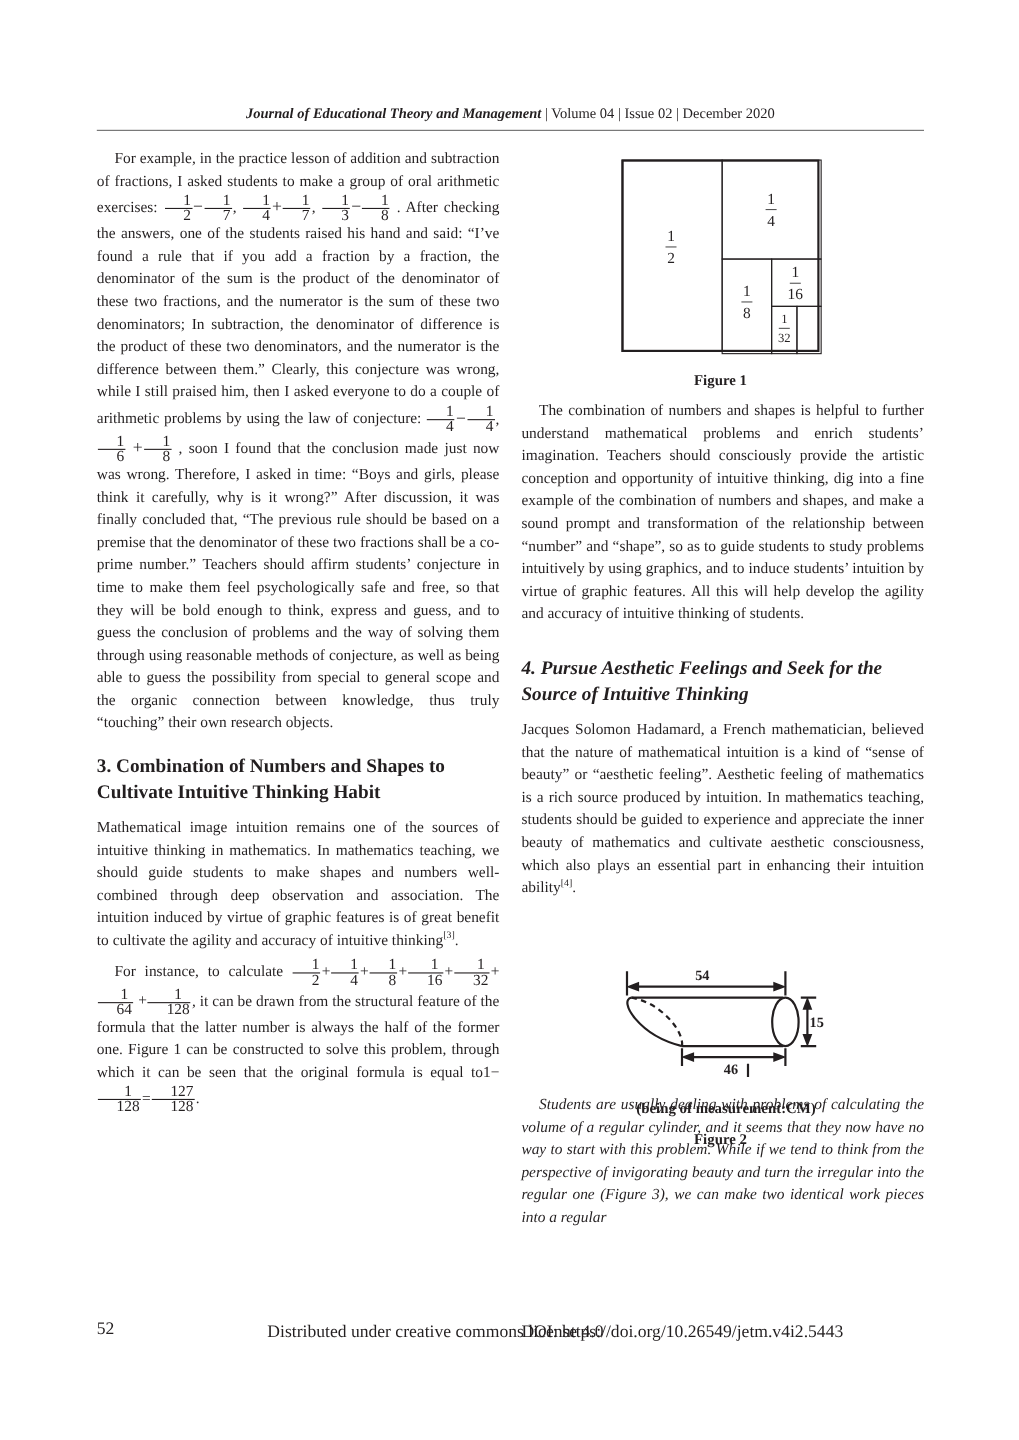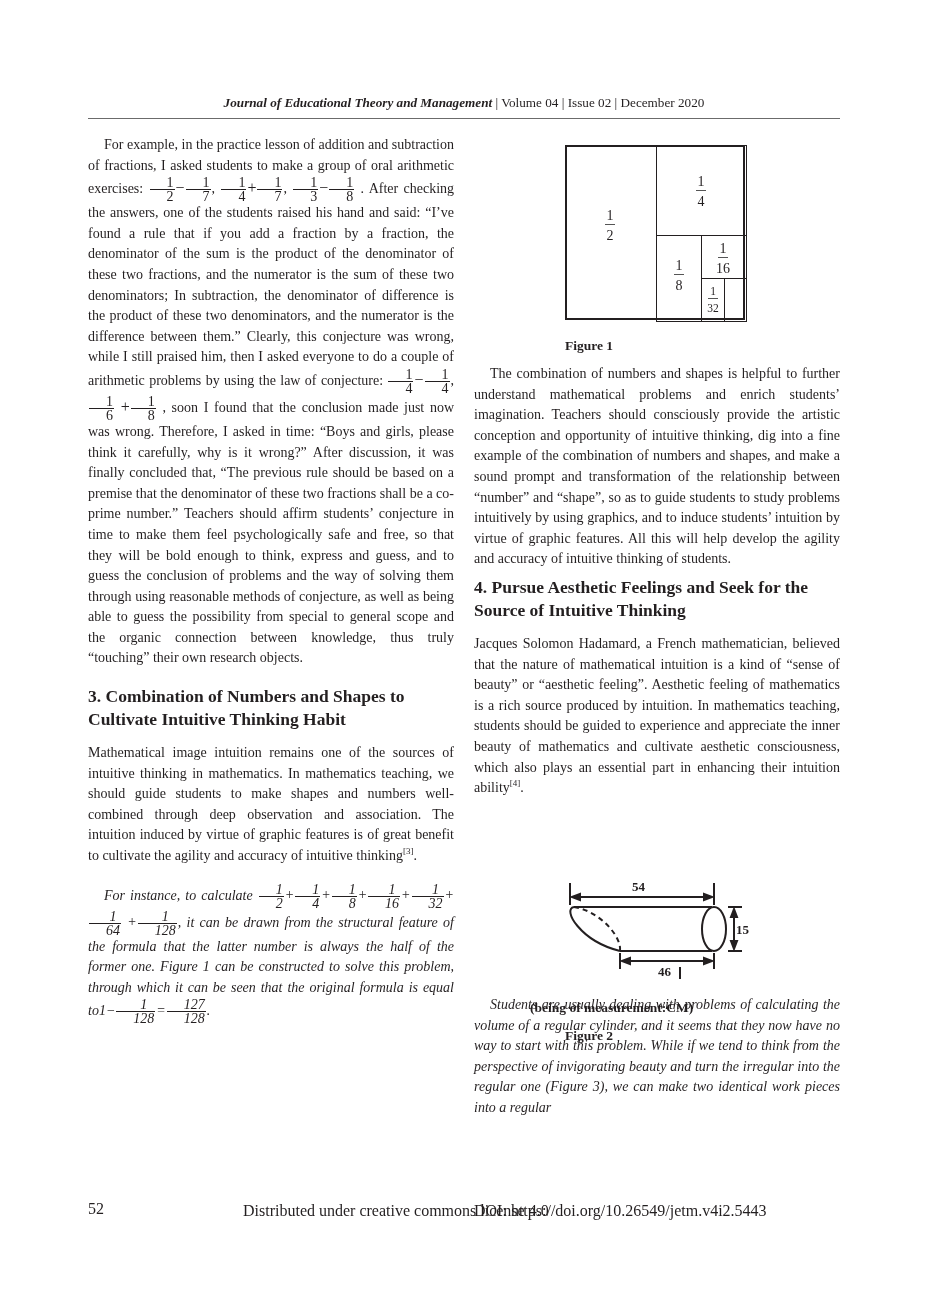--- a/index.html
+++ b/index.html
@@ -41,21 +41,21 @@
     border: 2px solid #231f20; box-sizing: border-box;
   }
   .fig1 .cell { position: absolute; box-sizing: border-box; border: 1.5px solid #231f20; }
   .fig1 .flabel {
     position: absolute; text-align: center; font-size: 14px; line-height: 16px;
     font-family: "Liberation Serif", serif;
   }
   .fig1 .flabel .n { display:block; border-bottom: 1px solid #555; margin: 0 auto 3px auto; width: 10px; }
   .fig1 .flabel.small { font-size: 11.5px; line-height: 13px; }
   .fig-caption {
-    position: absolute; font-weight: bold; font-size: 13.5px; text-align: left;
+    position: absolute; font-weight: bold; font-size: 13.5px; text-align: center;
   }
 
   .fig2 { position: absolute; left: 560px; top: 875px; width: 200px; height: 110px; }
 
   .footer { position: absolute; top: 1202px; font-size: 16px; color: #231f20; }
   .footer.page { left: 88px; font-size: 16px; top: 1200px; text-align: center; }
 </style>
 </head>
 <body>
 
@@ -77,21 +77,21 @@
       <span class="frac"><span class="num">1</span><span class="den">4</span></span><span class="op">−</span><span class="frac"><span class="num">1</span><span class="den">4</span></span>,
       <span class="frac"><span class="num">1</span><span class="den">6</span></span>
       <span class="op">+</span><span class="frac"><span class="num">1</span><span class="den">8</span></span>
     </span><span>, soon I found that the conclusion made just now was wrong. Therefore, I asked in time: “Boys and girls, please think it carefully, why is it wrong?” After discussion, it was finally concluded that, “The previous rule should be based on a premise that the denominator of these two fractions shall be a co-prime number.” Teachers should affirm students’ conjecture in time to make them feel psychologically safe and free, so that they will be bold enough to think, express and guess, and to guess the conclusion of problems and the way of solving them through using reasonable methods of conjecture, as well as being able to guess the possibility from special to general scope and the organic connection between knowledge, thus truly “touching” their own research objects.</span>
   </p>
 
   <div class="sec-title">3. Combination of Numbers and Shapes to Cultivate Intuitive Thinking Habit</div>
 
   <p><span>Mathematical image intuition remains one of the sources of intuitive thinking in mathematics. In mathematics teaching, we should guide students to make shapes and numbers well-combined through deep observation and association. The intuition induced by virtue of graphic features is of great benefit to cultivate the agility and accuracy of intuitive thinking</span><sup>[3]</sup>.</p>
 
-  <p class="indent" style="margin-top:16px;font-style:italic;">
+  <p class="indent" style="margin-top:4px;">
     <span>For instance, to calculate </span>
     <span>
       <span class="frac"><span class="num">1</span><span class="den">2</span></span>+<span class="frac"><span class="num">1</span><span class="den">4</span></span>+<span class="frac"><span class="num">1</span><span class="den">8</span></span>+<span class="frac"><span class="num">1</span><span class="den">16</span></span>+<span class="frac"><span class="num">1</span><span class="den">32</span></span>+<span class="frac"><span class="num">1</span><span class="den">64</span></span>
       +<span class="frac"><span class="num">1</span><span class="den">128</span></span></span><span>, it can be drawn from the structural feature of the formula that the latter number is always the half of the former one. Figure 1 can be constructed to solve this problem, through which it can be seen that the original formula is equal to</span><span><span>1</span><span>−</span><span class="frac"><span class="num">1</span><span class="den">128</span></span><span>=</span><span class="frac"><span class="num">127</span><span class="den">128</span></span><span>.</span></span>
   </p>
 </div>
 
 <div class="fig1">
 
   <div class="cell" style="left:-2px;top:-2px;width:92px;height:175px;">
@@ -114,21 +114,21 @@
     <div class="flabel small" style="left:2px;top:6px;width:18px;"><span class="n">1</span><span>32</span></div>
   </div>
 
   <div class="cell" style="left:157px;top:131px;width:23px;height:44px;"></div>
 </div>
 <div class="fig-caption" style="left:565px;top:338px;width:180px;">Figure 1</div>
 
 <div class="col right" style="top:364px;">
   <p class="indent">The combination of numbers and shapes is helpful to further understand mathematical problems and enrich students’ imagination. Teachers should consciously provide the artistic conception and opportunity of intuitive thinking, dig into a fine example of the combination of numbers and shapes, and make a sound prompt and transformation of the relationship between “number” and “shape”, so as to guide students to study problems intuitively by using graphics, and to induce students’ intuition by virtue of graphic features. All this will help develop the agility and accuracy of intuitive thinking of students.</p>
 
-  <div class="sec-title" style="margin-top:6px;">4. Pursue Aesthetic Feelings and Seek for the Source of Intuitive Thinking</div>
+  <div class="sec-title" style="margin-top:26px;font-style:italic;">4. Pursue Aesthetic Feelings and Seek for the Source of Intuitive Thinking</div>
 
   <p><span>Jacques Solomon Hadamard, a French mathematician, believed that the nature of mathematical intuition is a kind of “sense of beauty” or “aesthetic feeling”. Aesthetic feeling of mathematics is a rich source produced by intuition. In mathematics teaching, students should be guided to experience and appreciate the inner beauty of mathematics and cultivate aesthetic consciousness, which also plays an essential part in enhancing their intuition ability</span><sup>[4]</sup>.</p>
 </div>
 
 <svg class="fig2" viewBox="0 0 200 110">
   <g stroke="#231f20" fill="none" stroke-width="2">
 
     <line x1="10" y1="8" x2="10" y2="30"></line>
     <line x1="154" y1="8" x2="154" y2="30"></line>
     <line x1="14" y1="22" x2="150" y2="22"></line>

